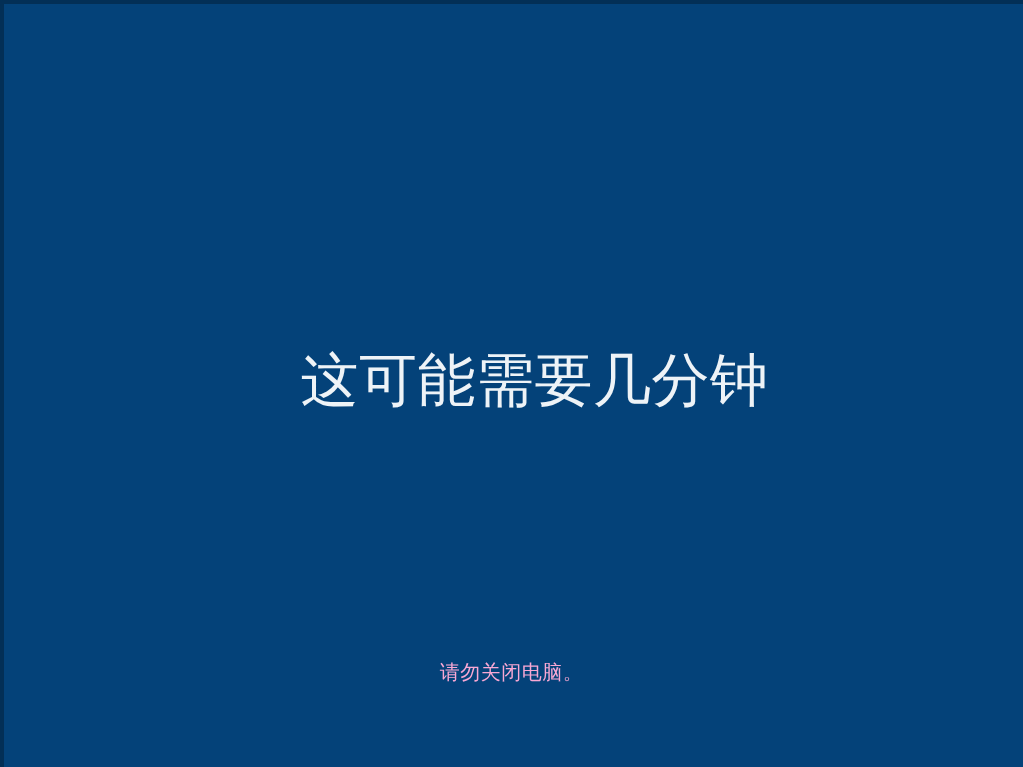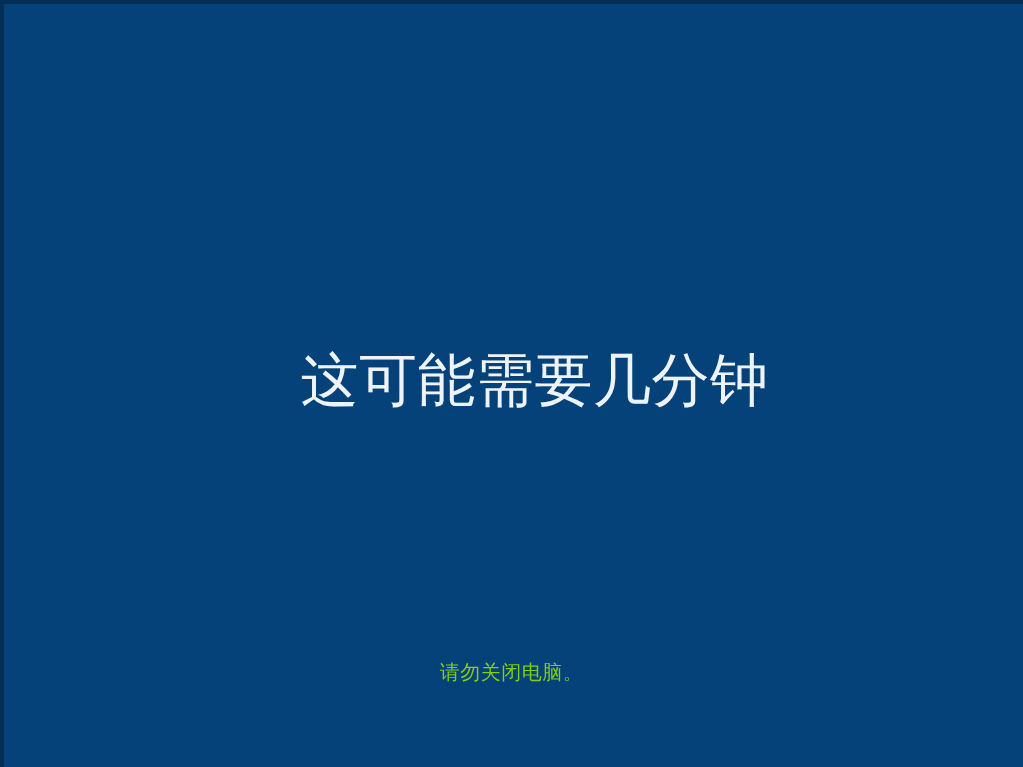--- a/index.html
+++ b/index.html
@@ -62,21 +62,21 @@
 
   #subtext {
     position: absolute;
     top: 660px;
     left: 0;
     width: 1023px;
     text-align: center;
     font-size: 20px;
     font-weight: 300;
     line-height: 1.2;
-    color: #84cc16;
+    color: #f9a8d4;
     letter-spacing: 0.5px;
     white-space: nowrap;
   }
 
   
   #watermark {
     position: absolute;
     right: 22px;
     bottom: 26px;
     font-size: 25px;

